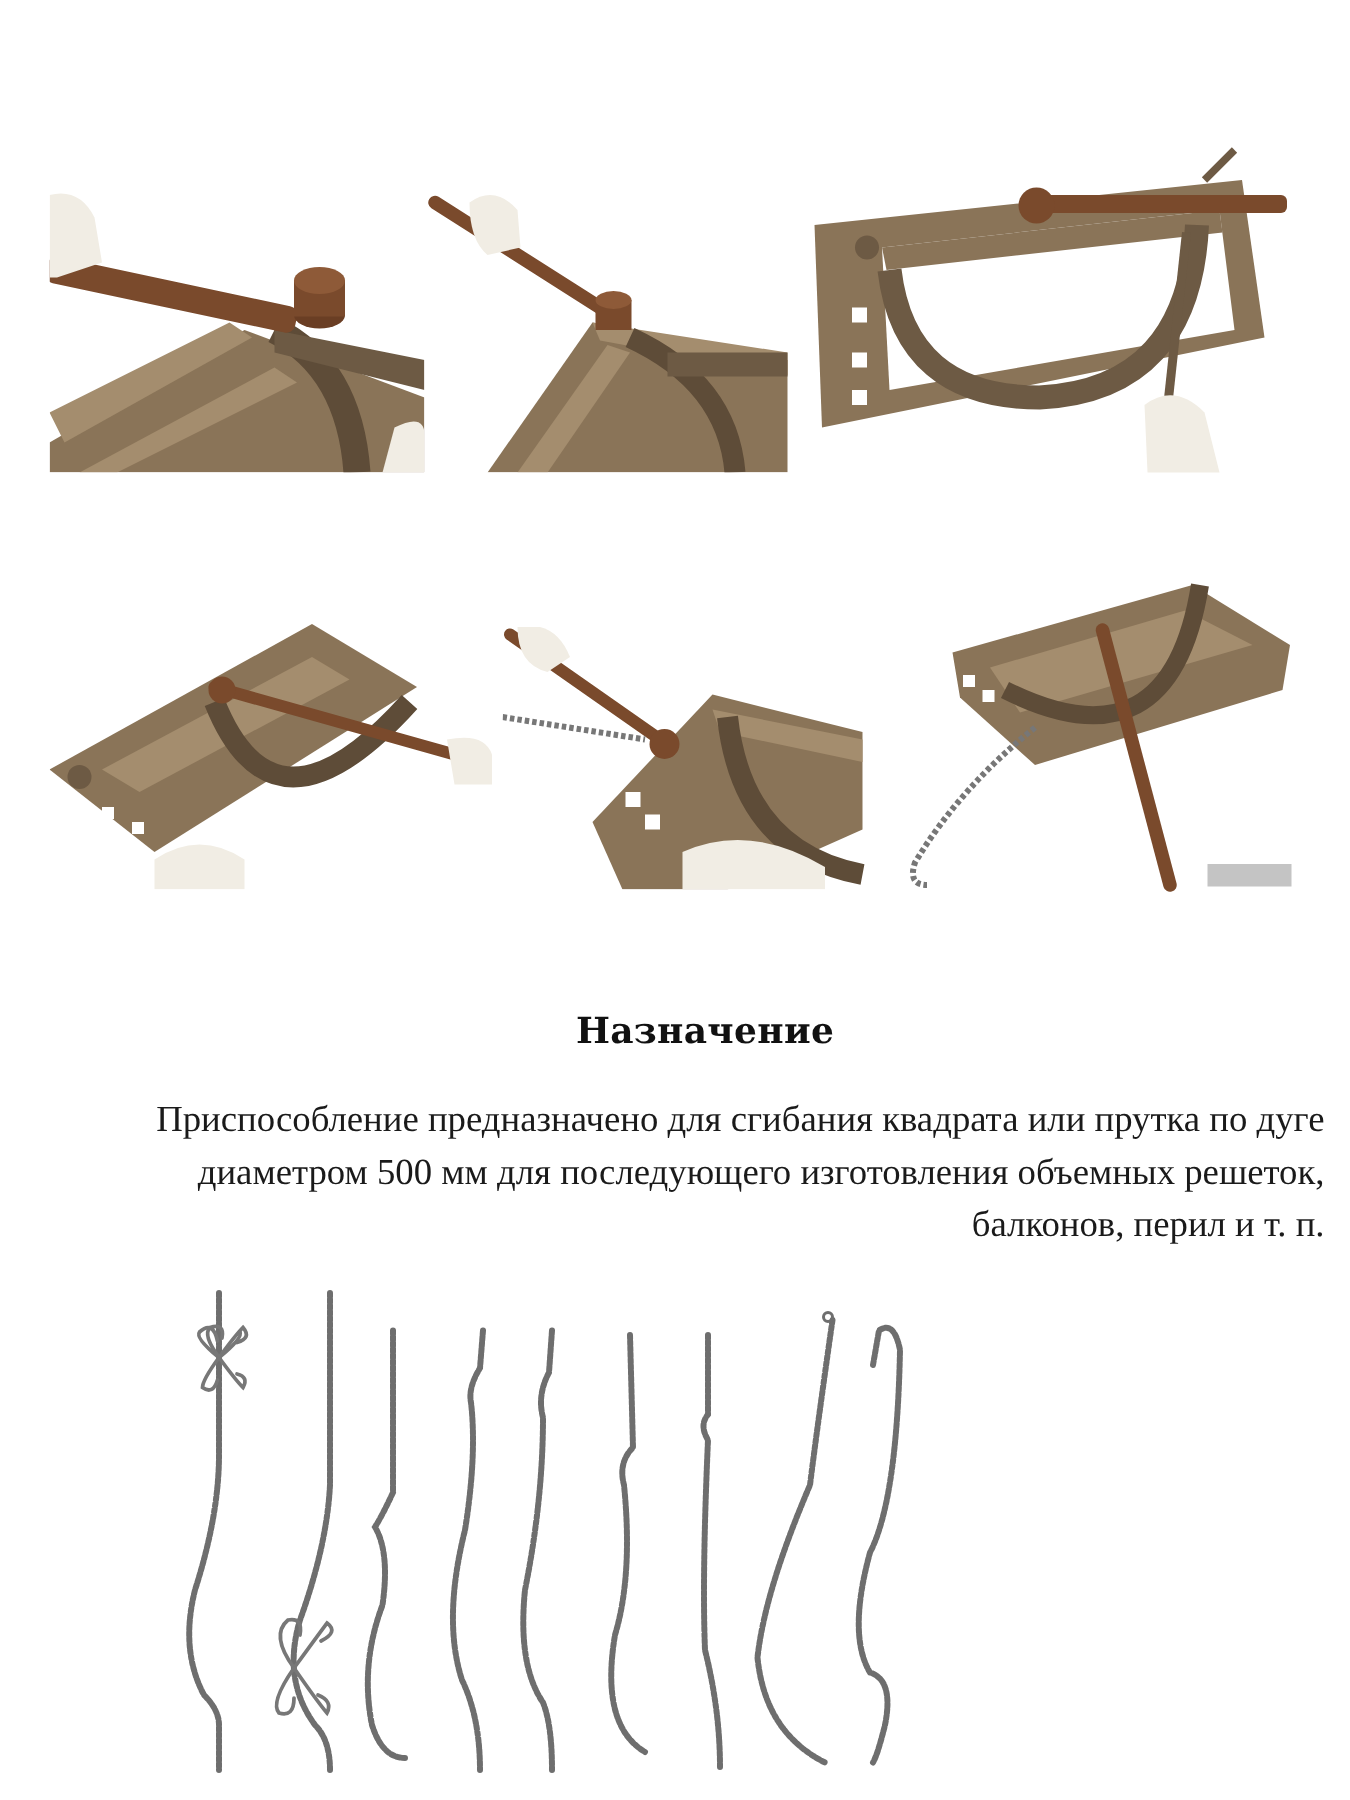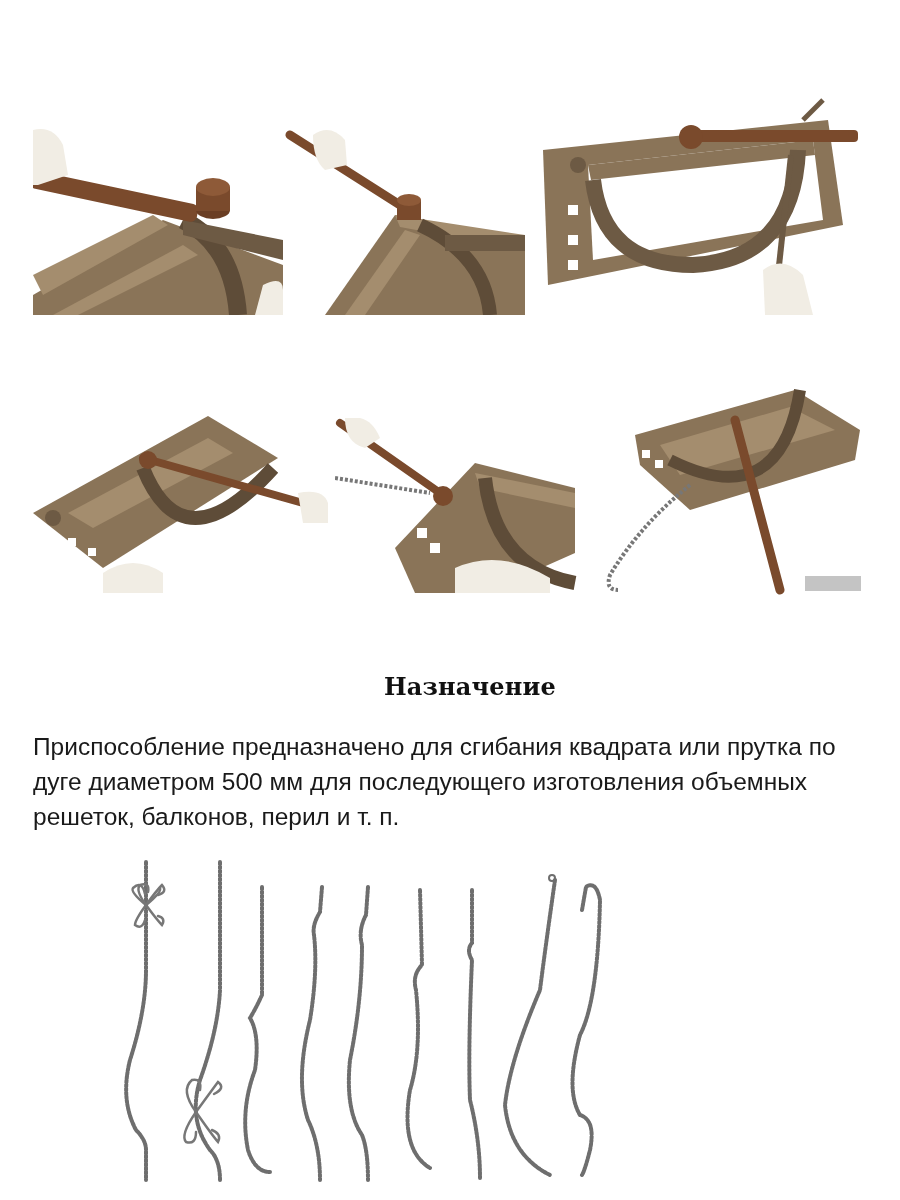--- a/index.html
+++ b/index.html
@@ -1,20 +1,20 @@
 <!DOCTYPE html>
 <html><head>
 <meta charset="utf-8">
 <style>
   html,body{margin:0;padding:0;background:#fff;}
   body{width:900px;height:1200px;position:relative;overflow:hidden;font-family:"DejaVu Serif",serif;color:#111;}
   .photo{position:absolute;background:#fff;overflow:hidden;}
   .photo svg{display:block;width:100%;height:100%;}
   .heading{position:absolute;left:0;width:900px;top:672px;text-align:center;font-family:"DejaVu Serif",serif;font-weight:bold;font-size:24px;letter-spacing:0.2px;margin-left:20px;}
-  .para{position:absolute;left:33px;top:729px;width:850px;font-family:Liberation Sans, sans-serif;font-size:24.5px;line-height:35px;color:#1a1a1a;}
+  .para{position:absolute;left:33px;top:729px;width:850px;font-family:Liberation Serif, serif;font-size:24.5px;line-height:35px;color:#1a1a1a;text-align:right;}
   .balusters{position:absolute;left:100px;top:850px;width:760px;height:340px;}
   .gray-bar{position:absolute;left:805px;top:576px;width:56px;height:15px;background:#c4c4c4;}
 </style>
 </head>
 <body>
 
 <div class="photo" style="left:33px;top:125px;width:250px;height:190px;">
   <svg viewBox="0 0 250 190">
     <polygon points="0,170 130,95 250,140 250,190 0,190" fill="#8a7458"></polygon>
     <polygon points="0,150 120,90 135,100 10,170" fill="#a48d6e"></polygon>

